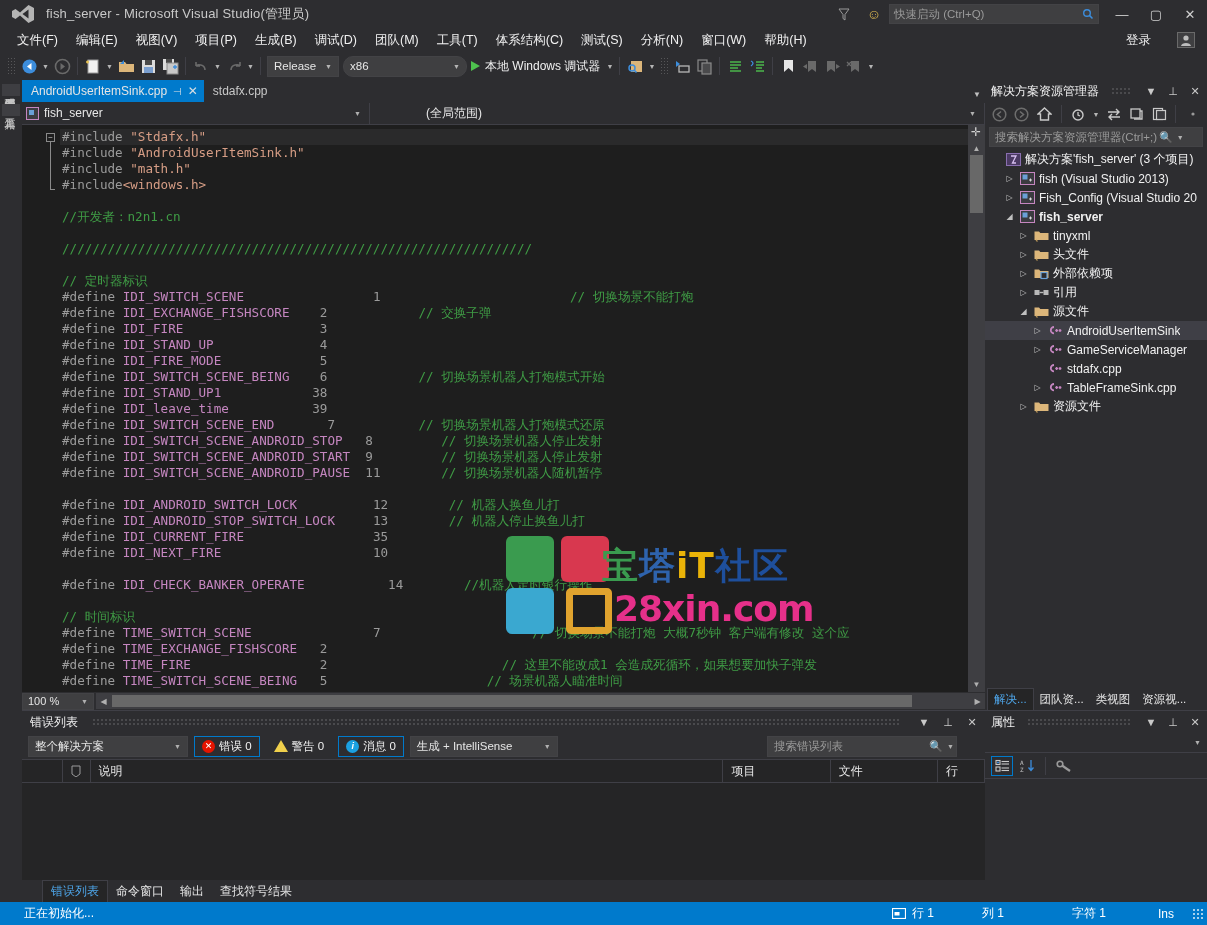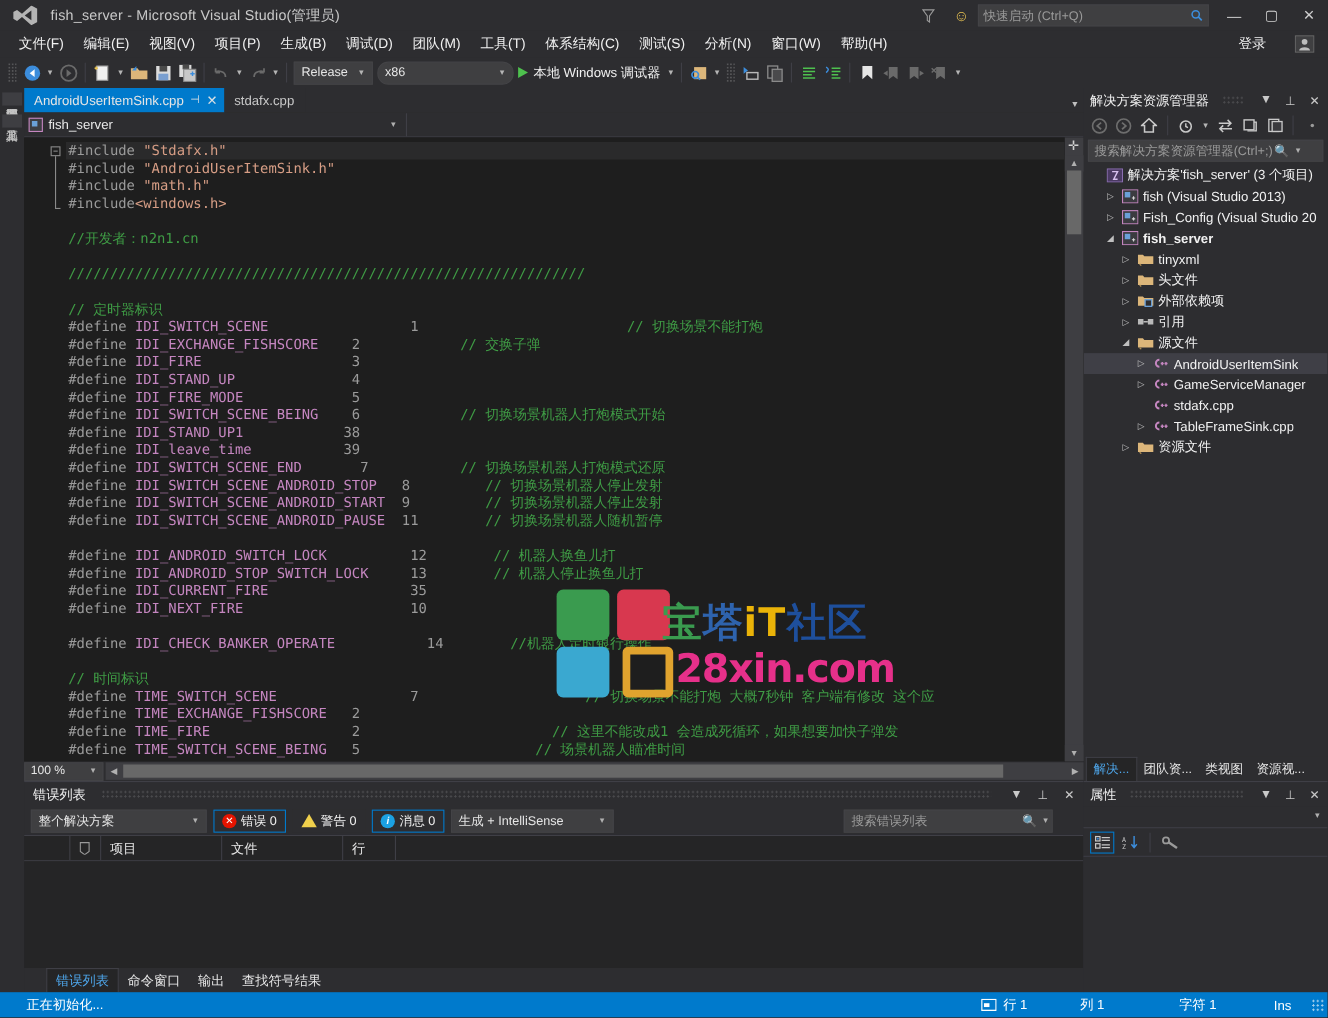--- a/index.html
+++ b/index.html
@@ -382,20 +382,24 @@
         <div class="etab inactive">
           <span>stdafx.cpp</span>
         </div>
         <span class="tabstrip-arrow">▼</span>
       </div>
 
       <div class="navbar">
         <div class="navcombo first">
           <span class="ico-sq"></span>
           <span>fish_server</span>
+          <span class="carr">▼</span>
+        </div>
+        <div class="navcombo second">
+          <span style="padding-left:52px">(全局范围)</span>
           <span class="carr">▼</span>
         </div>
       </div>
 
       <div class="editorwrap">
         <div class="gutter-fold">
           <div class="foldbox">−</div>
           <div class="foldline"></div>
           <div class="foldfoot"></div>
         </div>
@@ -506,20 +510,21 @@
             <span style="color:#b0b0b0;font-size:7px;padding-left:4px;">▼</span>
           </div>
         </div>
         <div class="err-head">
           <div class="eh" style="width:42px"></div>
           <div class="eh" style="width:28px">
             <svg width="10" height="12" viewBox="0 0 10 12">
                 <path d="M1 1 L9 1 L9 9 L5 12 L1 9 Z" fill="none" stroke="#9a9a9a"></path>
               </svg>
           </div>
+          <div class="eh" style="width:650px">说明</div>
           <div class="eh" style="width:110px">项目</div>
           <div class="eh" style="width:110px">文件</div>
           <div class="eh" style="width:48px">行</div>
         </div>
         <div class="err-body"></div>
         <div class="err-tabs">
           <div class="etabb sel">错误列表</div>
           <div class="etabb">命令窗口</div>
           <div class="etabb">输出</div>
           <div class="etabb">查找符号结果</div>

